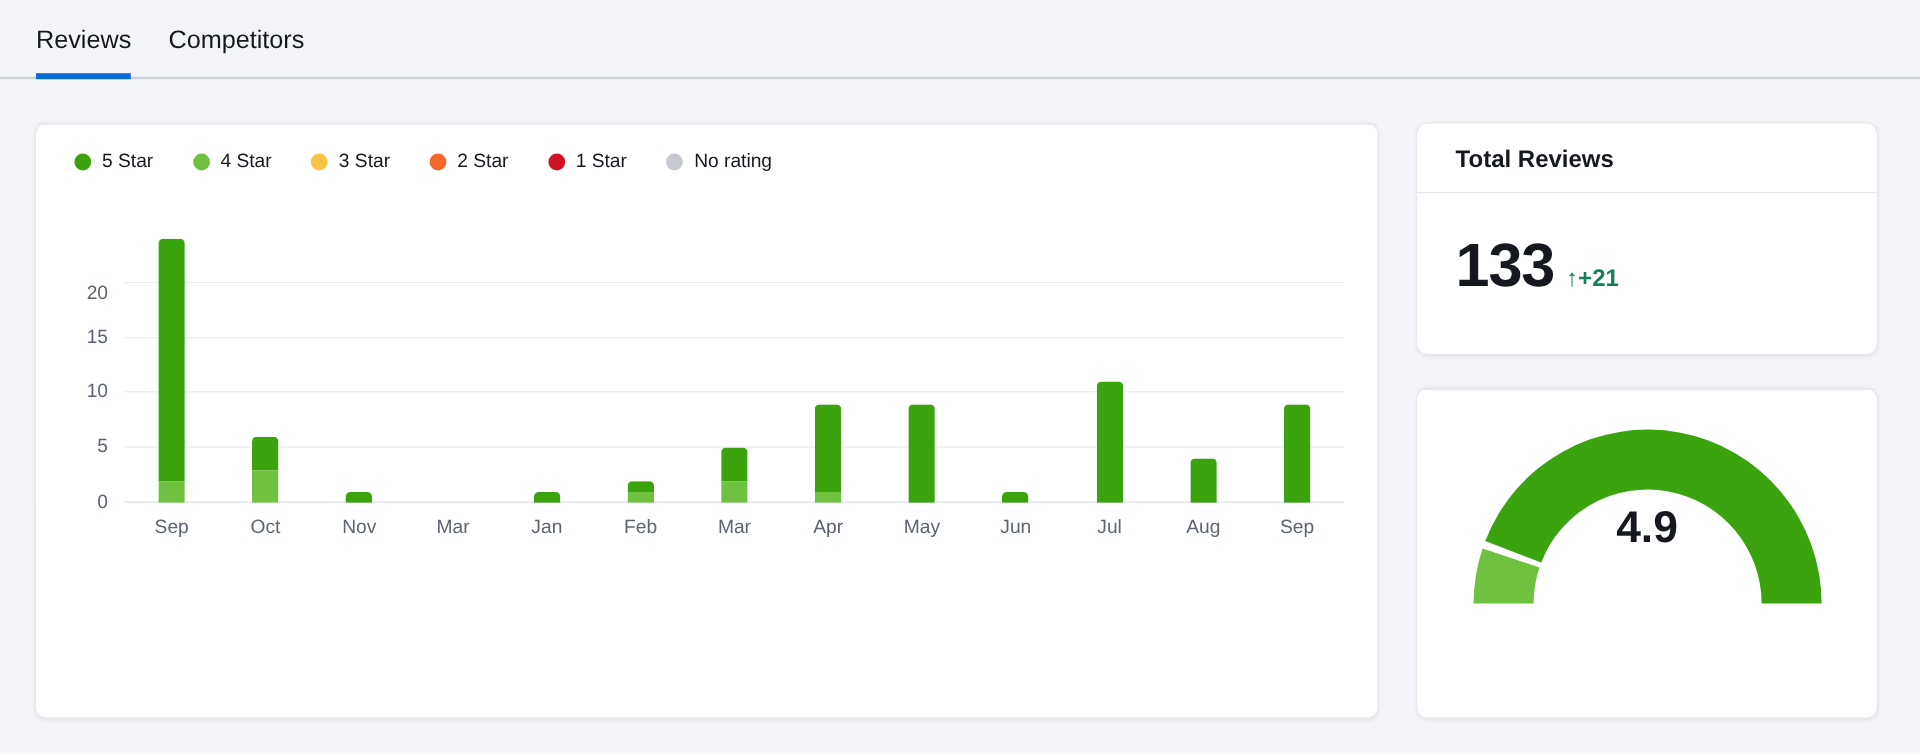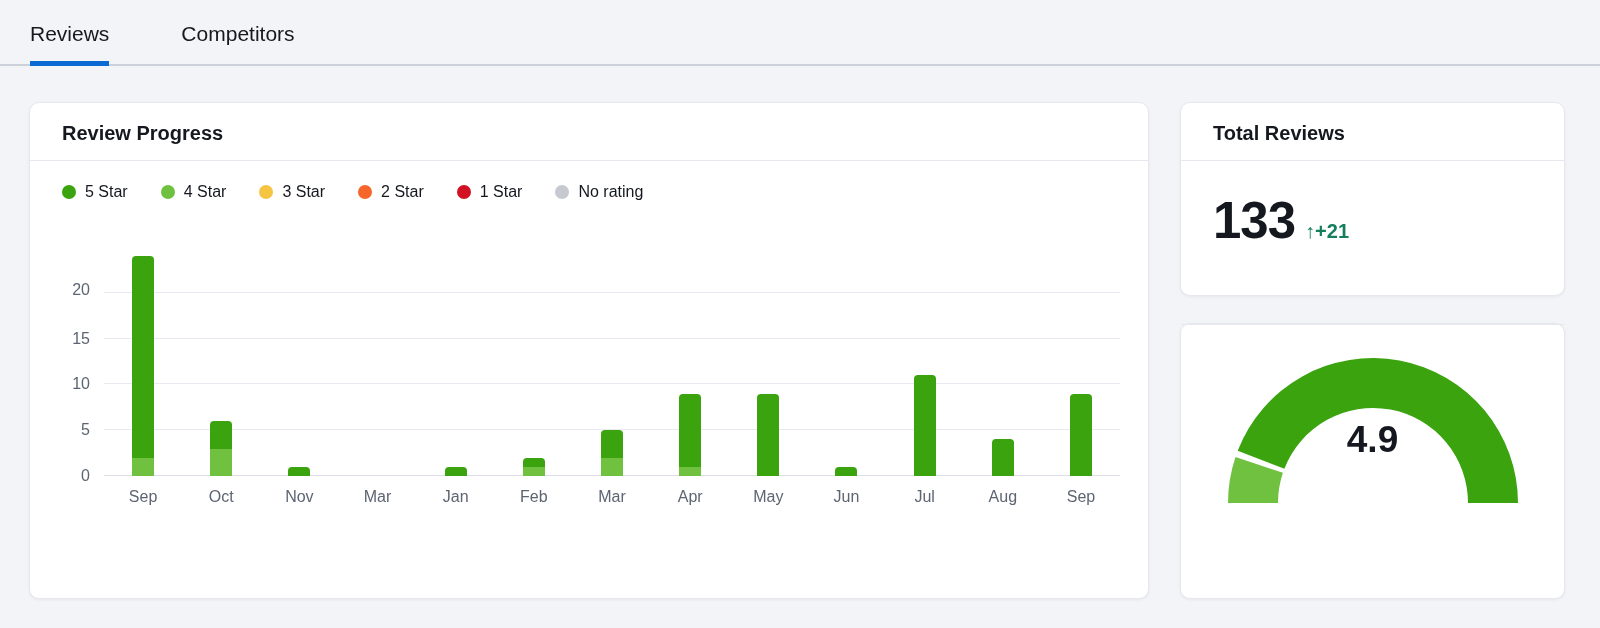--- a/index.html
+++ b/index.html
@@ -5,21 +5,21 @@
   * { margin:0; padding:0; box-sizing:border-box; }
   html,body { width:1600px; height:628px; }
   body {
     background:#f3f4f7;
     font-family:"Liberation Sans","DejaVu Sans",sans-serif;
     color:#15191f;
     overflow:hidden;
   }
 
   
-  .tabbar { padding:22px 0 0 30px; border-bottom:2px solid #ccd0d8; display:flex; gap:72px; }
+  .tabbar { padding:22px 0 0 30px; border-bottom:2px solid #ccd0d8; display:flex; gap:31px; }
   .tab { font-size:21px; font-weight:500; color:#15191f; padding-bottom:15px; cursor:pointer; }
   .tab.active { border-bottom:5px solid #0b69d3; margin-bottom:-2px; }
 
   
   .content { display:flex; gap:31px; padding:36px 33px 0 29px; align-items:flex-start; }
   .card {
     background:#fff; border:1px solid #e6e8ee; border-radius:10px;
     box-shadow:0 1px 3px rgba(25,35,60,.06);
   }
   .card-head { padding:19px 32px 15px; }
@@ -78,23 +78,20 @@
 <body>
 
 <div class="tabbar">
   <div class="tab active">Reviews</div>
   <div class="tab">Competitors</div>
 </div>
 
 <div class="content">
 
   <div class="card left-card">
-    <div class="card-head">
-      <div class="card-title">Review Progress</div>
-    </div>
     <div class="card-divider"></div>
 
     <div class="legend" id="legend">
         <div class="legend-item">
           <span class="legend-dot" style="background: rgb(58, 163, 14);"></span>
           <span class="legend-label">5 Star</span>
         </div>
         <div class="legend-item">
           <span class="legend-dot" style="background: rgb(111, 193, 63);"></span>
           <span class="legend-label">4 Star</span>
@@ -116,21 +113,21 @@
           <span class="legend-label">No rating</span>
         </div>
       </div>
 
     <div class="chart">
       <div class="ylabels" id="ylabels">
           <div class="ytick" style="bottom: 0px;">0</div>
           <div class="ytick" style="bottom: 45.8px;">5</div>
           <div class="ytick" style="bottom: 91.6px;">10</div>
           <div class="ytick" style="bottom: 137.4px;">15</div>
-          <div class="ytick" style="bottom: 186px;">20</div>
+          <div class="ytick" style="bottom: 174px;">20</div>
         </div>
       <div class="plot" id="plot">
           <div class="gridline" style="bottom: 183.2px;"></div>
           <div class="gridline" style="bottom: 137.4px;"></div>
           <div class="gridline" style="bottom: 91.6px;"></div>
           <div class="gridline" style="bottom: 45.8px;"></div>
           <div class="gridline zero" style="bottom: 0px;"></div>
         <div class="cols" id="cols">
             <div class="col">
               <div class="bar">

